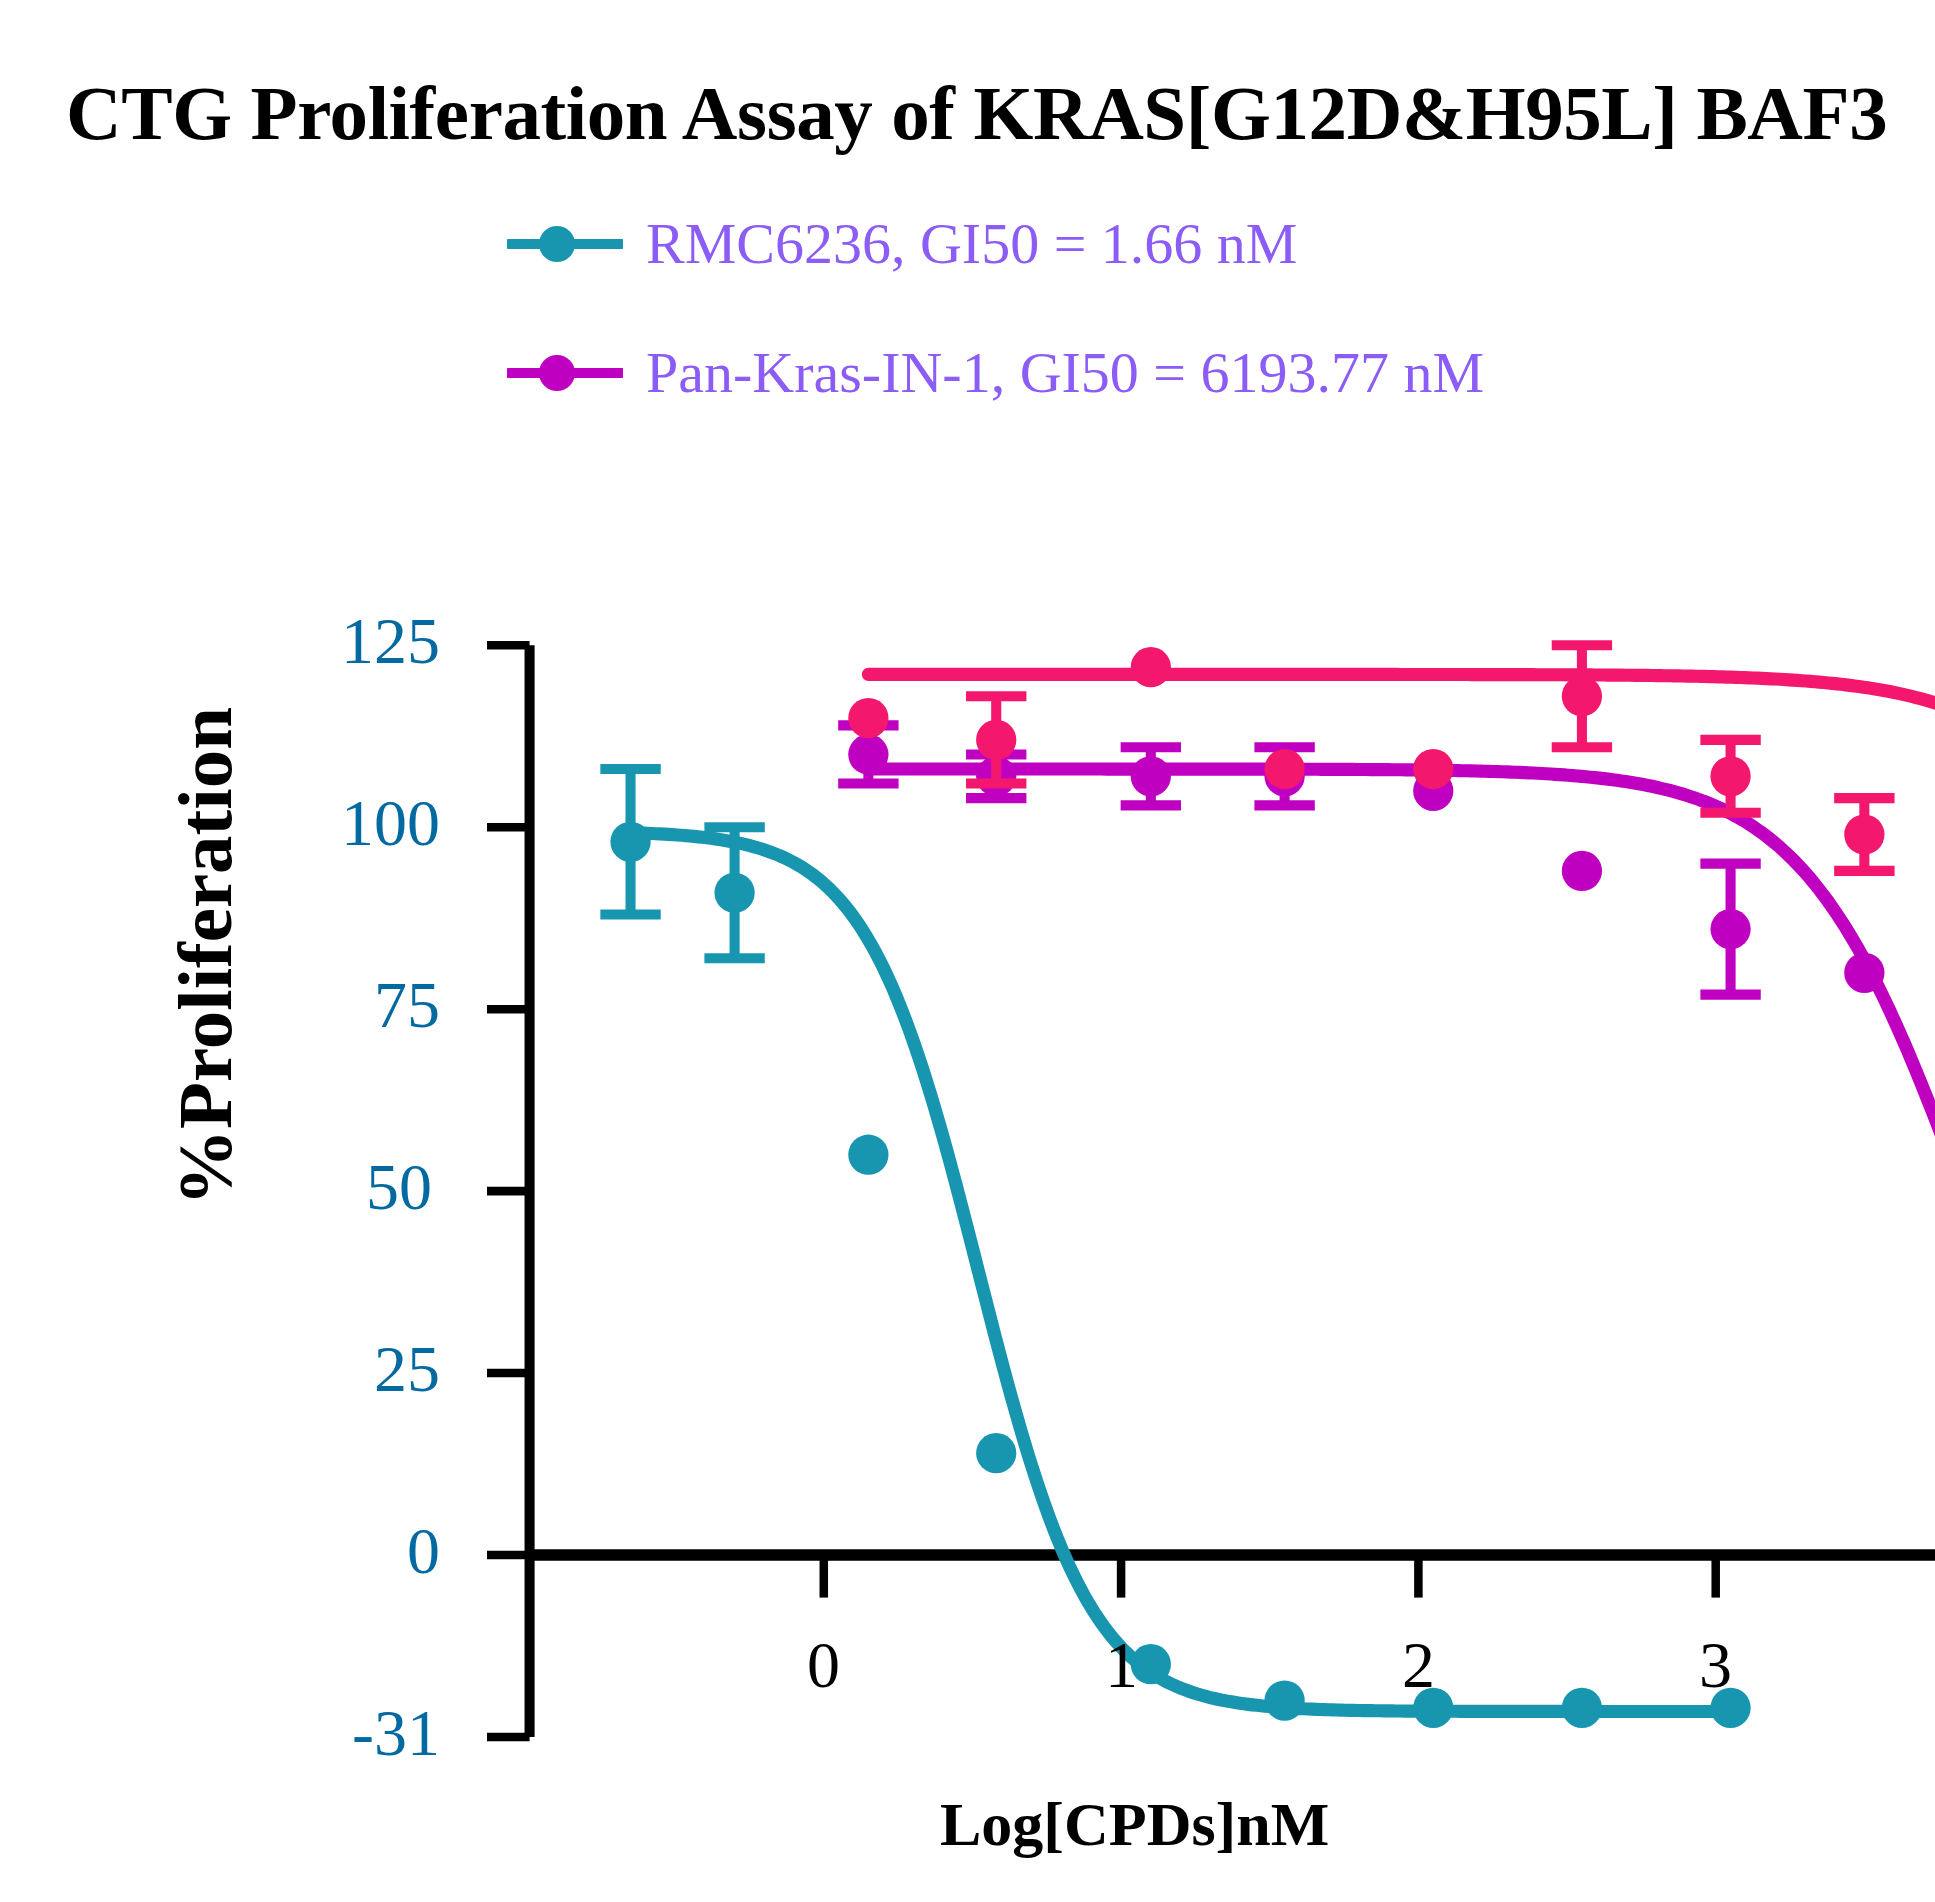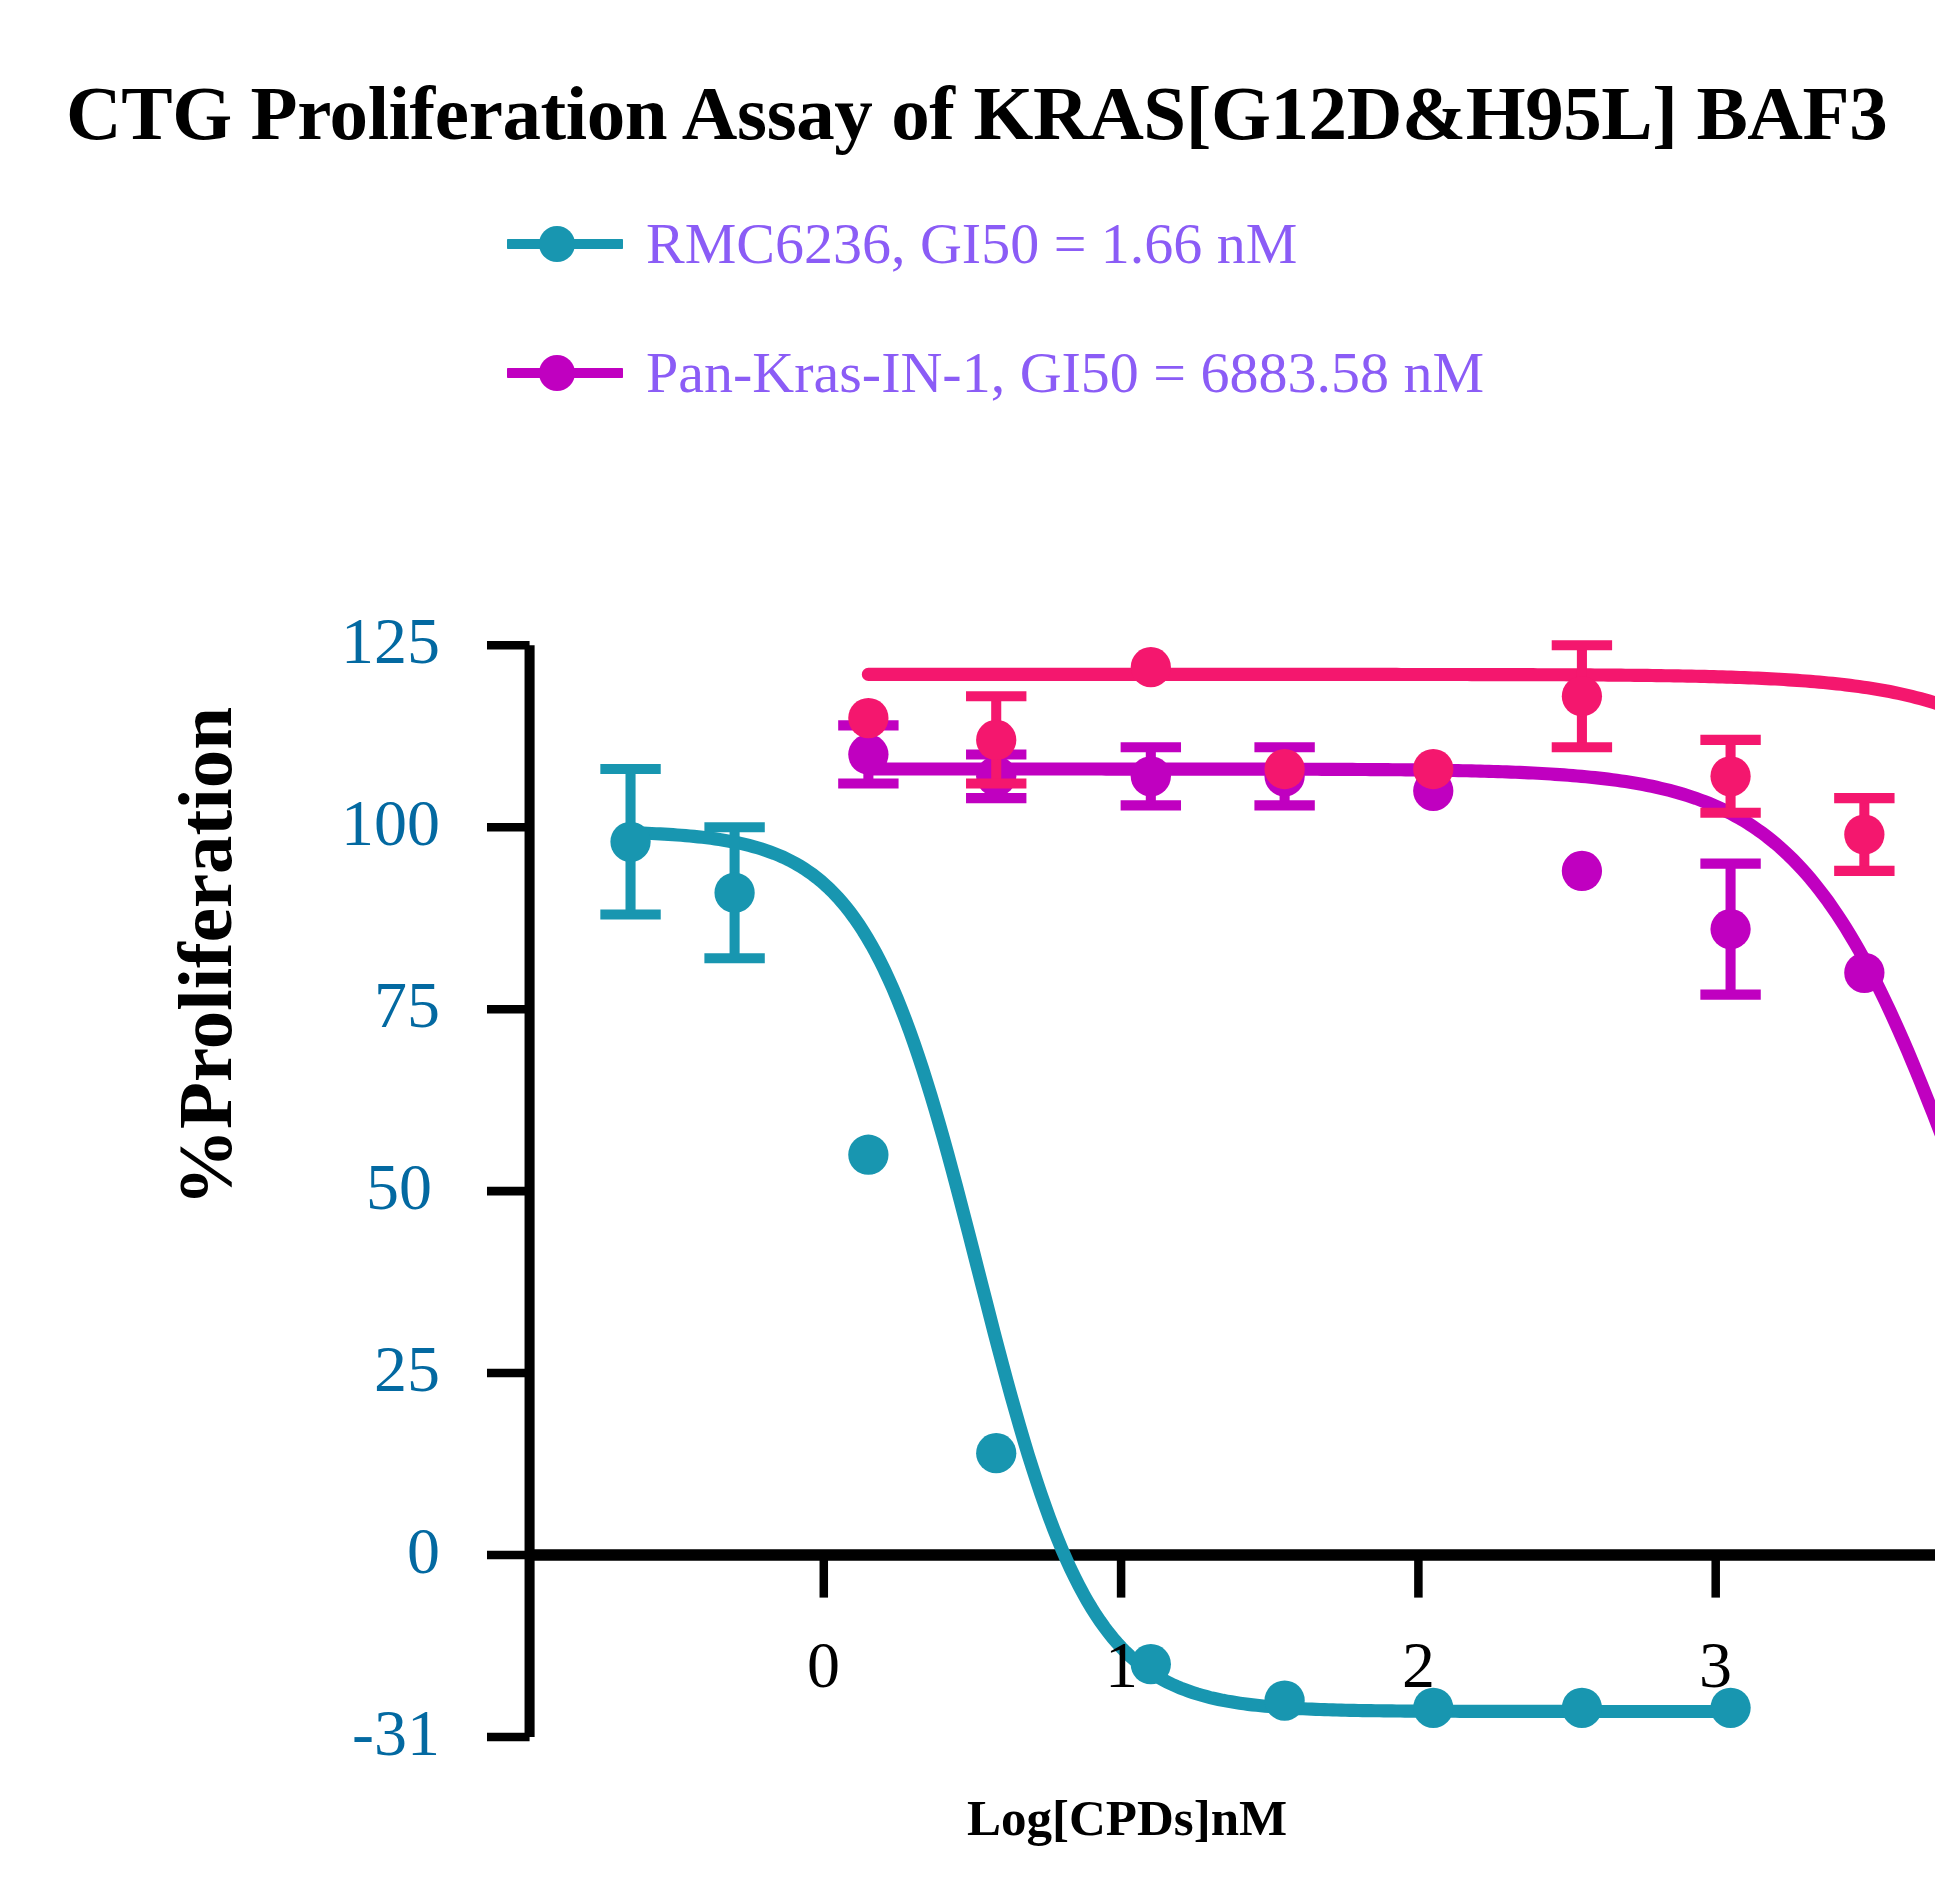--- a/index.html
+++ b/index.html
@@ -39,22 +39,22 @@
     position: absolute;
     left: -27px; top: 929px;
     width: 465px;
     text-align: center;
     transform: rotate(-90deg);
     transform-origin: center center;
     font-size: 77px; font-weight: bold; color: #000;
   }
   .axis-x-label {
     position: absolute;
-    left: 967px; top: 1789px;
-    font-size: 51px; font-weight: bold; color: #000;
+    left: 940px; top: 1789px;
+    font-size: 62px; font-weight: bold; color: #000;
     white-space: nowrap;
   }
 
   .ytick-label {
     position: absolute; right: 0; width: 232px; text-align: right;
     font-size: 66px; color:#0369a1; line-height: 1;
   }
   .xtick-label {
     position: absolute; width: 155px; text-align: center;
     font-size: 66px; color:#000; line-height: 1;
@@ -74,21 +74,21 @@
         <span class="lm-line" id="lm-line-0" style="background: rgb(24, 150, 176);"></span>
           <span class="lm-dot" id="lm-dot-0" style="background: rgb(24, 150, 176);"></span>
       </span>
       <span class="legend-label">RMC6236, GI50 = 1.66 nM</span>
     </div>
     <div class="legend-row">
       <span class="legend-marker">
         <span class="lm-line" id="lm-line-1" style="background: rgb(192, 0, 192);"></span>
           <span class="lm-dot" id="lm-dot-1" style="background: rgb(192, 0, 192);"></span>
       </span>
-      <span class="legend-label">Pan-Kras-IN-1, GI50 = 6883.58 nM</span>
+      <span class="legend-label">Pan-Kras-IN-1, GI50 = 6193.77 nM</span>
     </div>
   </div>
 
   <div class="axis-y-label">%Proliferation</div>
   <div class="axis-x-label">Log[CPDs]nM</div>
 
   <svg class="plot" id="plot-svg" width="2524" height="1903" viewBox="0 0 6520 4914">
       <line x1="1368" y1="1666" x2="1368" y2="4486" stroke="#000" stroke-width="26"></line>
       <line x1="1368" y1="4016" x2="5238.4" y2="4016" stroke="#000" stroke-width="30"></line>
       <line x1="1258" y1="4486" x2="1368" y2="4486" stroke="#000" stroke-width="22"></line>

